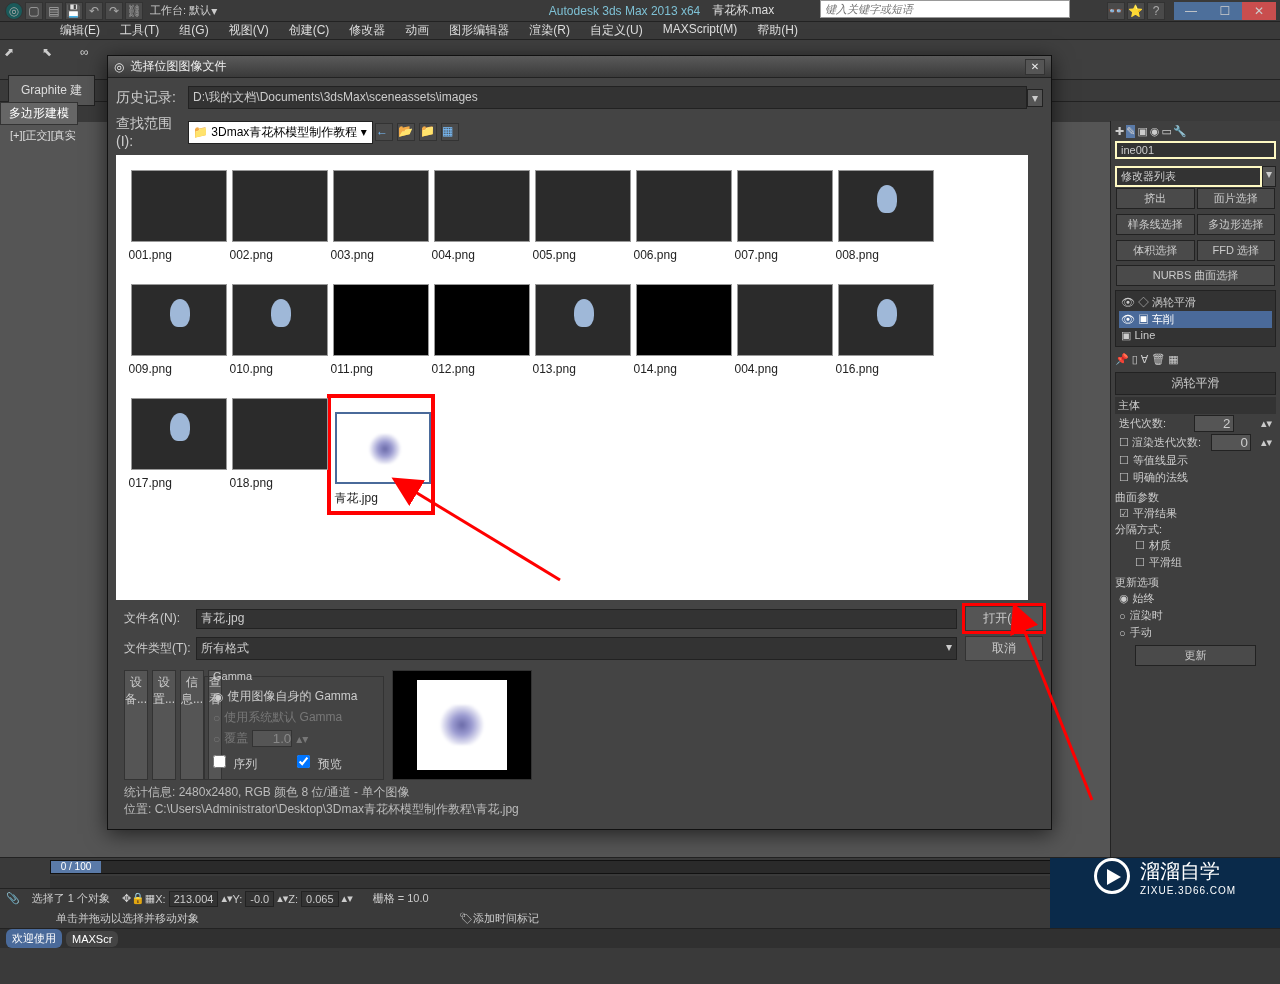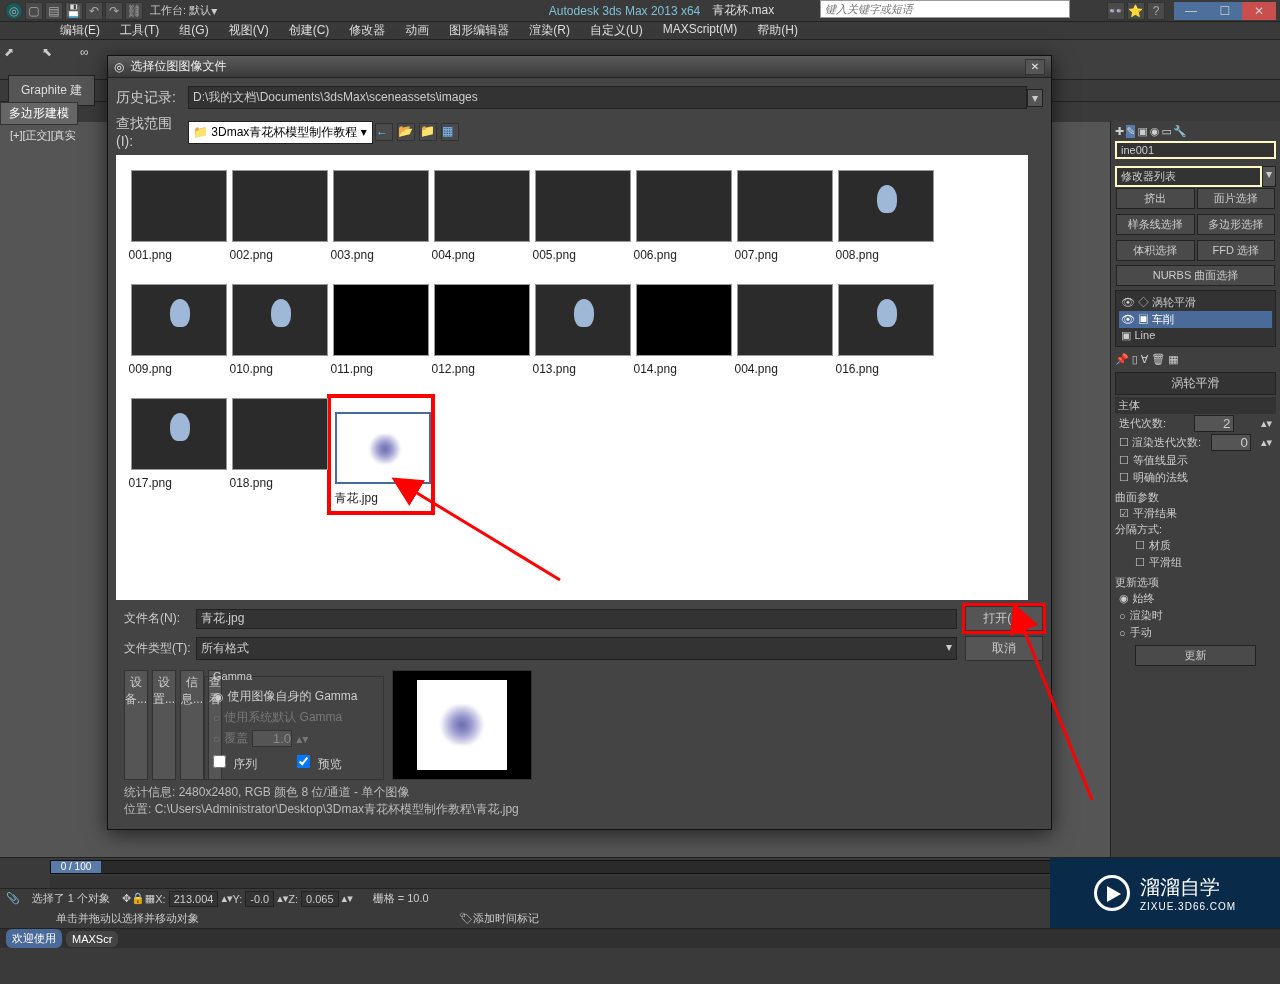--- a/index.html
+++ b/index.html
@@ -78,21 +78,21 @@
 
 .bottom-area { position: absolute; left: 0; right: 0; bottom: 0; height: 127px; background: #3a3a3a; border-top: 1px solid #222; }
 .timeline { height: 14px; background: #2a2a2a; border: 1px solid #111; margin: 2px 50px; position: relative; }
 .time-marker { position: absolute; left: 0; width: 50px; height: 100%; background: #5a7aa8; color: #fff; font-size: 10px; text-align: center; }
 .status-row { display: flex; align-items: center; height: 20px; padding: 0 6px; font-size: 11px; border-top: 1px solid #222; }
 .status-row .sr-field { background: #333; border: 1px solid #222; padding: 1px 4px; margin: 0 3px; }
 .status-bottom { height: 20px; display: flex; align-items: center; padding: 0 6px; font-size: 11px; background: #303030; border-top: 1px solid #222; }
 .status-bottom .box { background: #4a6a9a; color: #fff; padding: 2px 6px; margin-right: 4px; border-radius: 6px; }
 
 
-.watermark { position: absolute; right: 0; bottom: 56px; width: 230px; height: 70px; background: #0a2a4a; display: flex; align-items: center; justify-content: center; color: #fff; font-size: 20px; }
+.watermark { position: absolute; right: 0; bottom: 56px; width: 230px; height: 70px; background: #0a2a4a; display: flex; align-items: flex-start; justify-content: center; color: #fff; font-size: 20px; }
 .watermark .logo { width: 36px; height: 36px; border: 3px solid #fff; border-radius: 50%; margin-right: 10px; position: relative; }
 .watermark .logo::after { content:""; position:absolute; left:10px; top:8px; border-left:14px solid #fff; border-top:8px solid transparent; border-bottom:8px solid transparent;}
 .watermark .txt small { display:block; font-size: 10px; letter-spacing: 1px; }
 
 
 .vp-label { position: absolute; left: 10px; top: 128px; font-size: 11px; color: #ddd; }
 </style>
 </head>
 <body>
 

